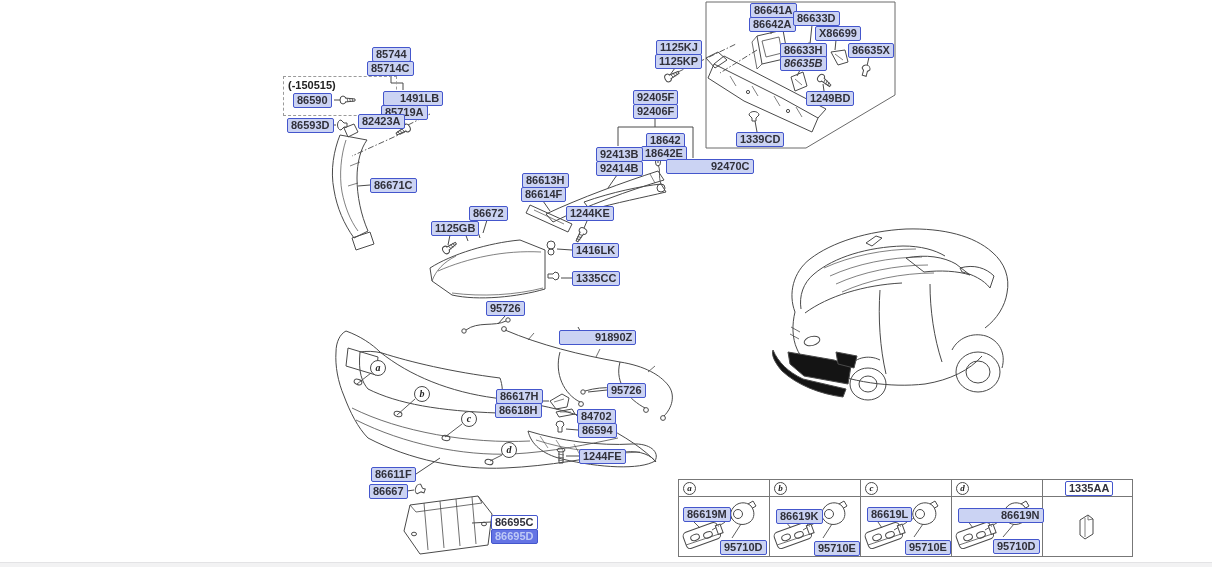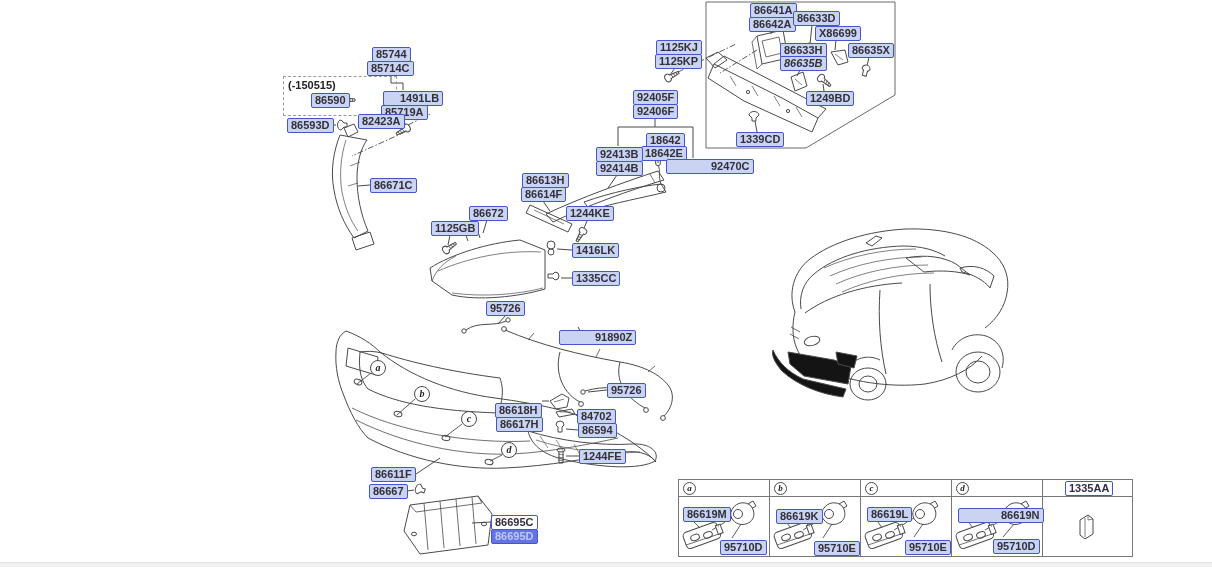--- a/index.html
+++ b/index.html
@@ -304,40 +304,40 @@
       </g>
     </g>
   </g>
 </svg>
 
 <div class="dashedbox" style="left:283px;top:76px;width:112px;height:38px;"></div>
 <div class="note" style="left:288px;top:79px;">(-150515)</div>
 
 <div class="lbl" style="left:372px;top:47px;">85744</div>
 <div class="lbl" style="left:367px;top:61px;">85714C</div>
-<div class="lbl" style="left:293px;top:93px;margin-left:18px;">86590</div>
+<div class="lbl" style="left:293px;top:93px;">86590</div>
 <div class="lbl" style="left:383px;top:91px;padding-left:16px;">1491LB</div>
 <div class="lbl" style="left:381px;top:105px;">85719A</div>
 <div class="lbl" style="left:287px;top:118px;">86593D</div>
 <div class="lbl" style="left:358px;top:114px;">82423A</div>
 <div class="lbl" style="left:370px;top:178px;">86671C</div>
 
 <div class="lbl" style="left:469px;top:206px;">86672</div>
 <div class="lbl" style="left:431px;top:221px;">1125GB</div>
 <div class="lbl" style="left:522px;top:173px;">86613H</div>
 <div class="lbl" style="left:521px;top:187px;">86614F</div>
 <div class="lbl" style="left:566px;top:206px;">1244KE</div>
 <div class="lbl" style="left:572px;top:243px;">1416LK</div>
 <div class="lbl" style="left:572px;top:271px;">1335CC</div>
 
 <div class="lbl" style="left:486px;top:301px;">95726</div>
 <div class="lbl" style="left:559px;top:330px;padding-left:35px;">91890Z</div>
 <div class="lbl" style="left:607px;top:383px;">95726</div>
 
-<div class="lbl" style="left:496px;top:389px;margin-top:28px;">86617H</div>
+<div class="lbl" style="left:496px;top:389px;">86617H</div>
 <div class="lbl" style="left:495px;top:403px;">86618H</div>
 <div class="lbl" style="left:577px;top:409px;">84702</div>
 <div class="lbl" style="left:578px;top:423px;">86594</div>
 <div class="lbl" style="left:579px;top:449px;">1244FE</div>
 <div class="lbl" style="left:371px;top:467px;">86611F</div>
 <div class="lbl" style="left:369px;top:484px;">86667</div>
 <div class="lbl plain" style="left:491px;top:515px;">86695C</div>
 <div class="lbl selected" style="left:491px;top:529px;">86695D</div>
 
 <div class="lbl" style="left:656px;top:40px;">1125KJ</div>

